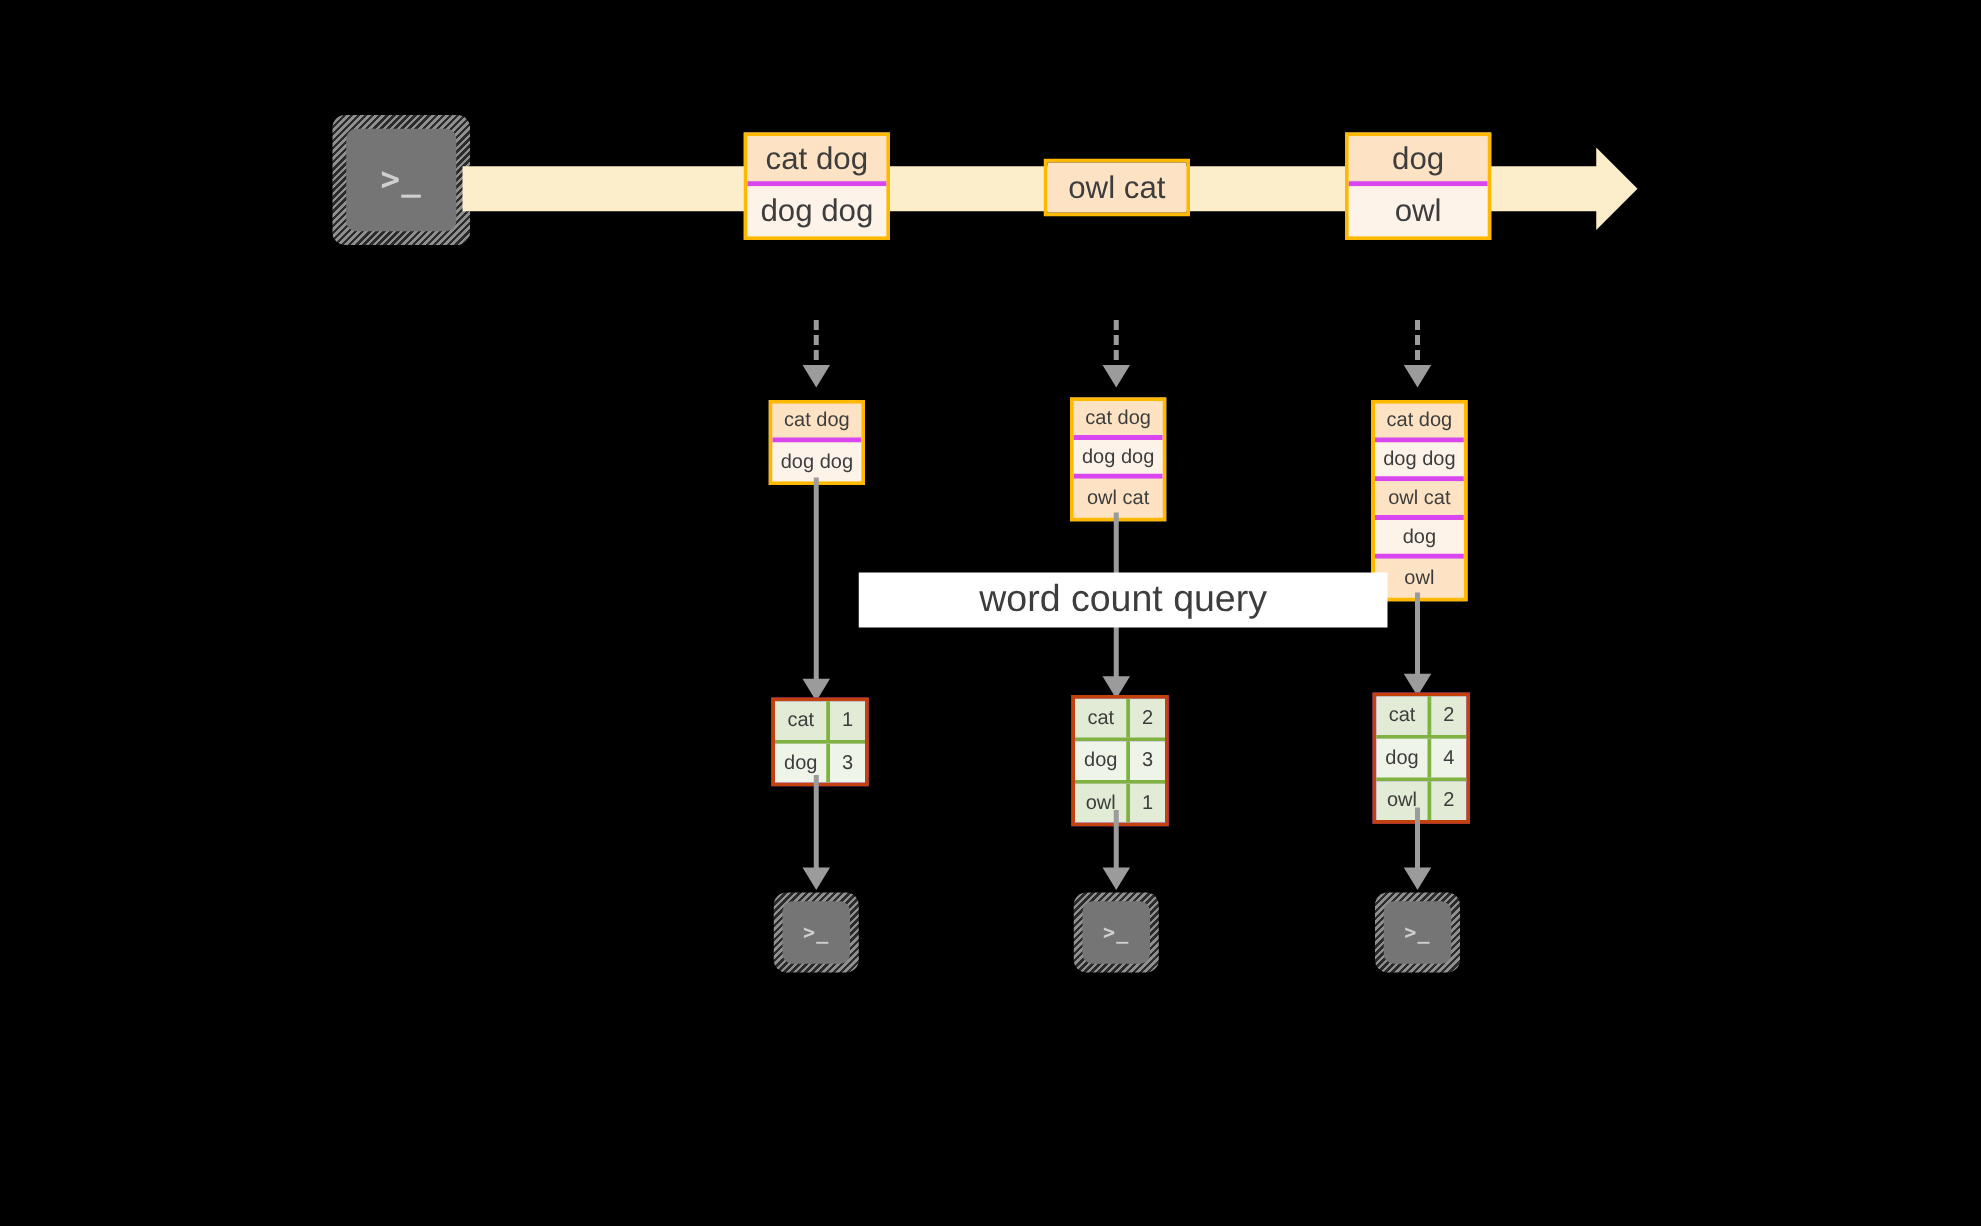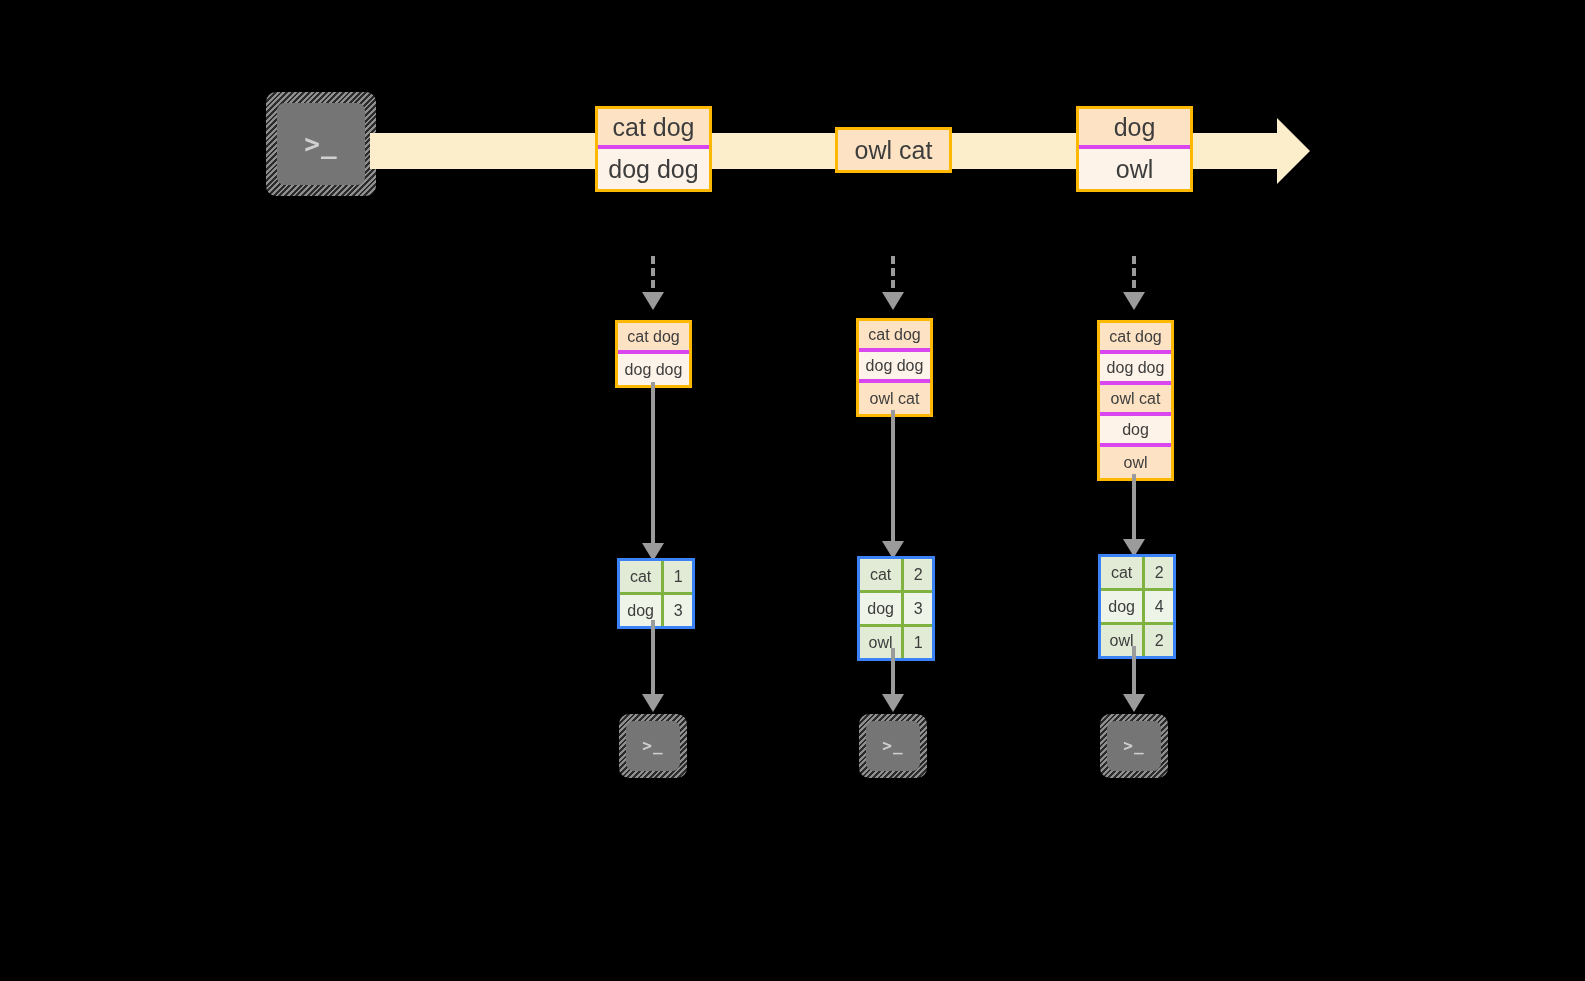--- a/index.html
+++ b/index.html
@@ -41,21 +41,21 @@
   .obox .row{box-sizing:border-box;text-align:center;color:#3d3d3d;
         background:#fde3c4;border-bottom:4px solid #d946ef;
         display:flex;align-items:center;justify-content:center;}
   .obox .row:last-child{border-bottom:none;}
   .obox .row.alt{background:#fdf3e8;}
 
   .obox.big .row{height:40px;font-size:25px;}
   .obox.small .row{height:31px;font-size:16px;}
 
   
-  .gbox{position:absolute;box-sizing:border-box;border:3px solid #3b82f6;
+  .gbox{position:absolute;box-sizing:border-box;border:3px solid #c2410c;
         background:#6d28d9;}
   .gbox .grow{display:flex;height:31px;border-bottom:3px solid #7fb241;
         background:#e2ebd5;}
   .gbox .grow:last-child{border-bottom:none;}
   .gbox .grow.alt{background:#eff4e9;}
   .gbox .gk{width:46px;box-sizing:border-box;
         border-right:3px solid #7fb241;font-size:16px;
         display:flex;align-items:center;justify-content:center;color:#3d3d3d;}
   .gbox .gv{width:29px;box-sizing:border-box;font-size:16px;
         display:flex;align-items:center;justify-content:center;color:#3d3d3d;}
@@ -195,14 +195,15 @@
   </div>
 
   <div class="vline" style="left:1132px;top:646px;height:54px;"></div>
   <div class="vhead" style="left:1123px;top:694px;"></div>
 
   <div class="term term-bottom" style="left:1100px;top:714px;">
     <div class="inner"></div>
     <div class="prompt">&gt;_</div>
   </div>
 
+  <div class="qlabel">word count query</div>
 
 </div>
 
 </body></html>

